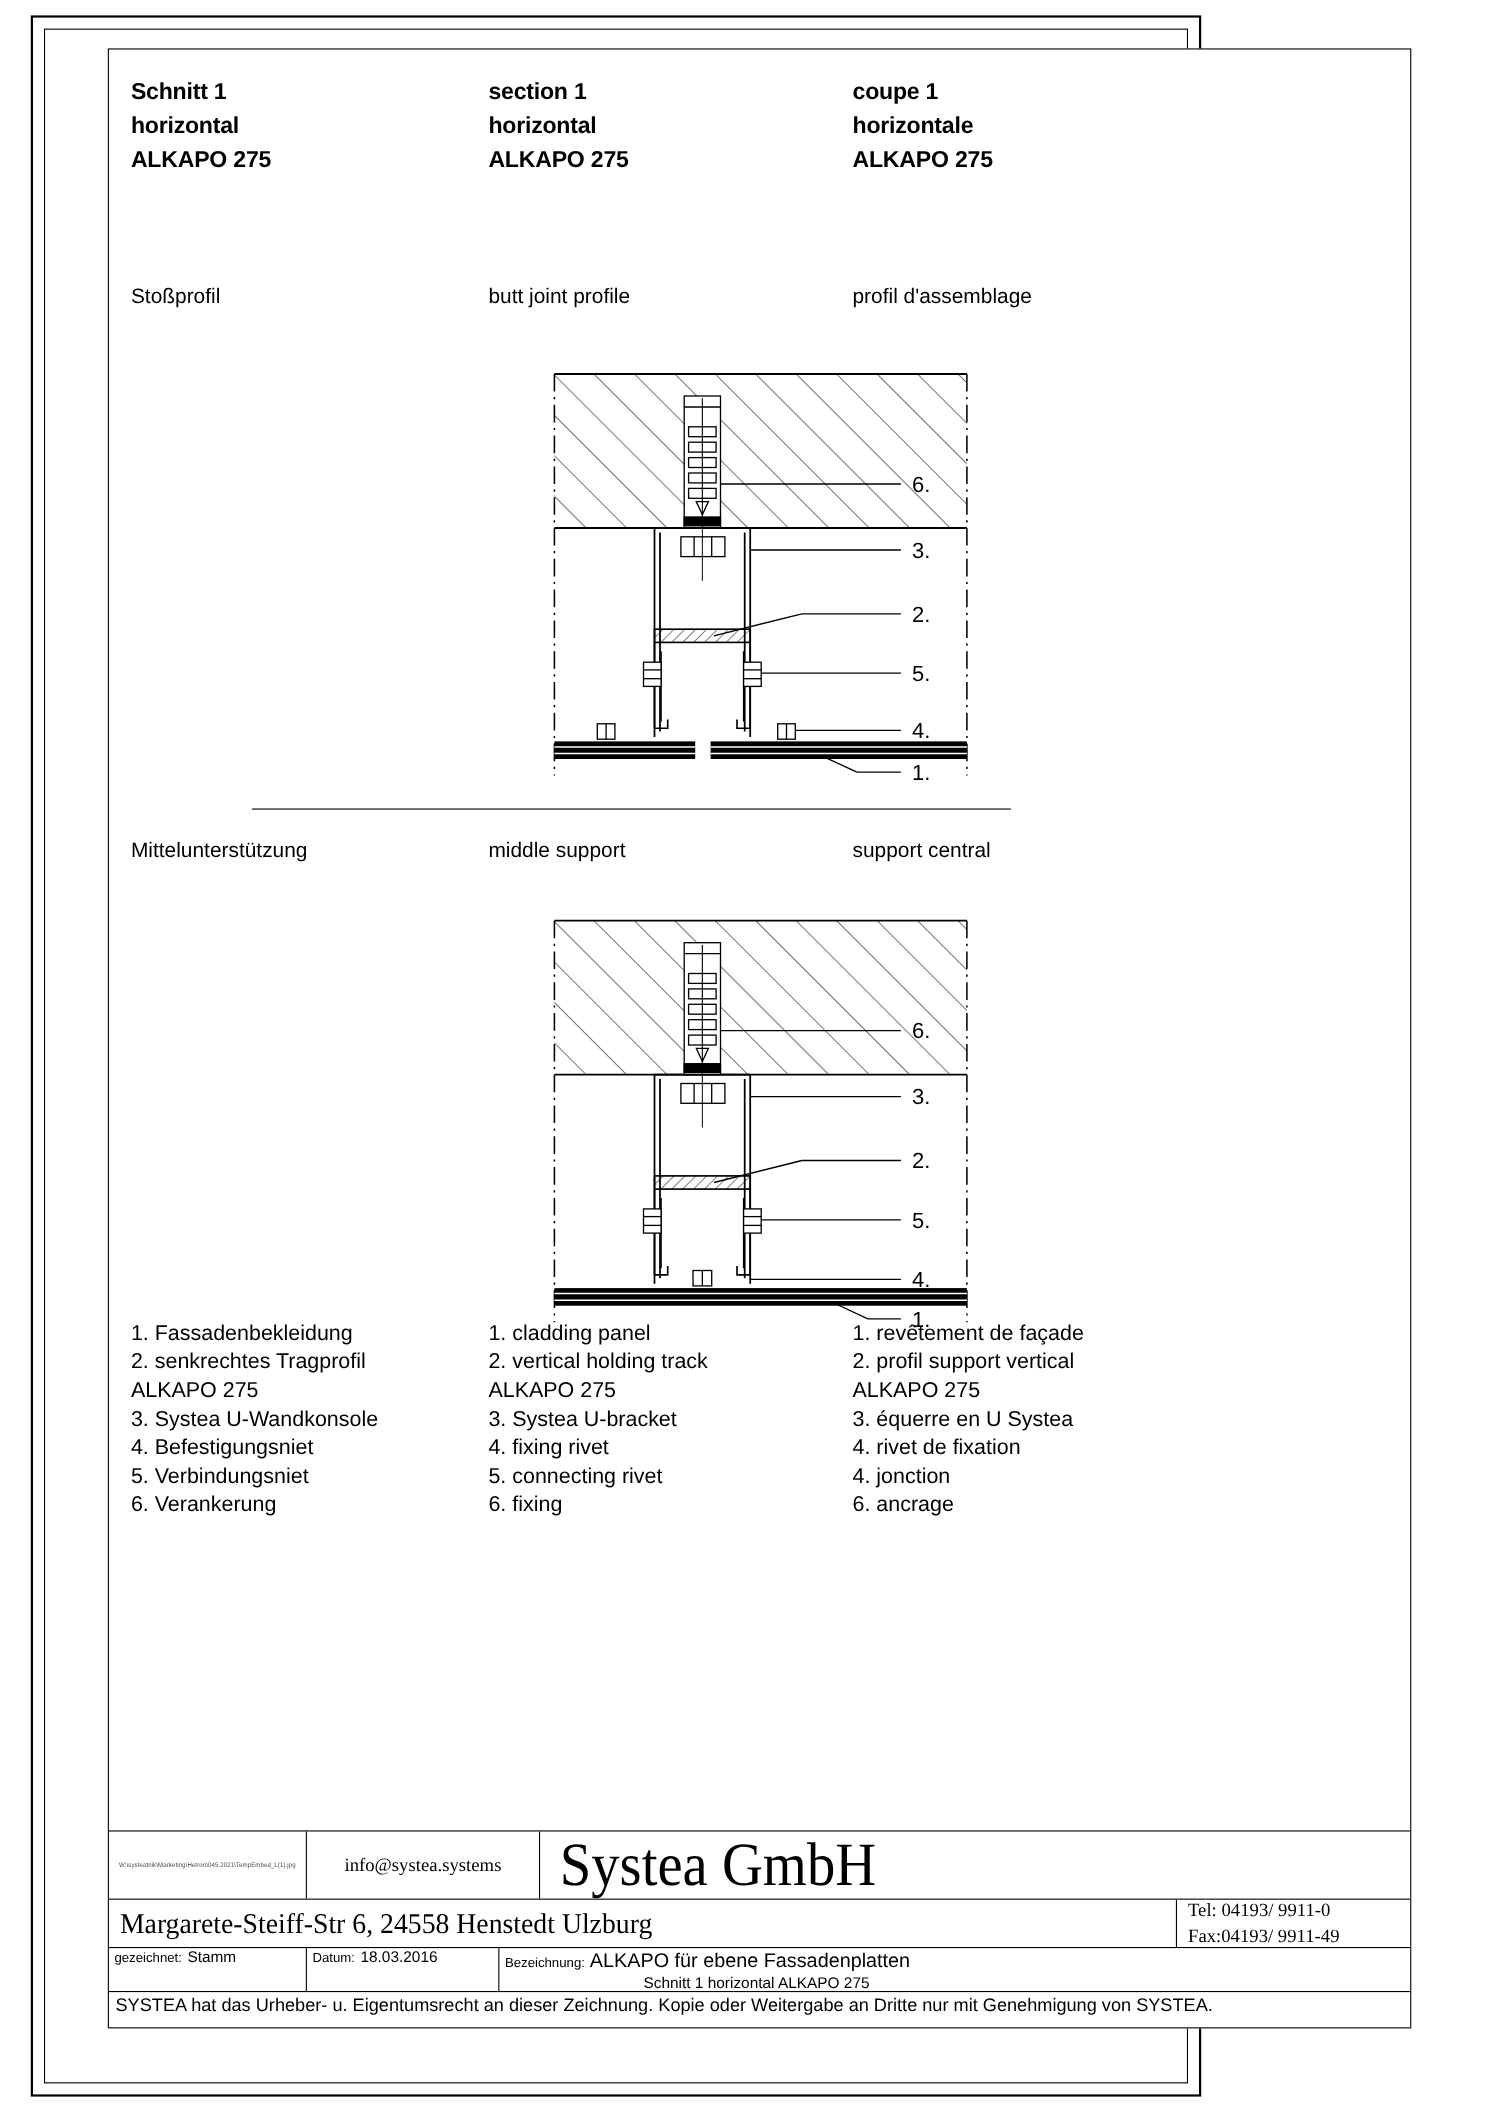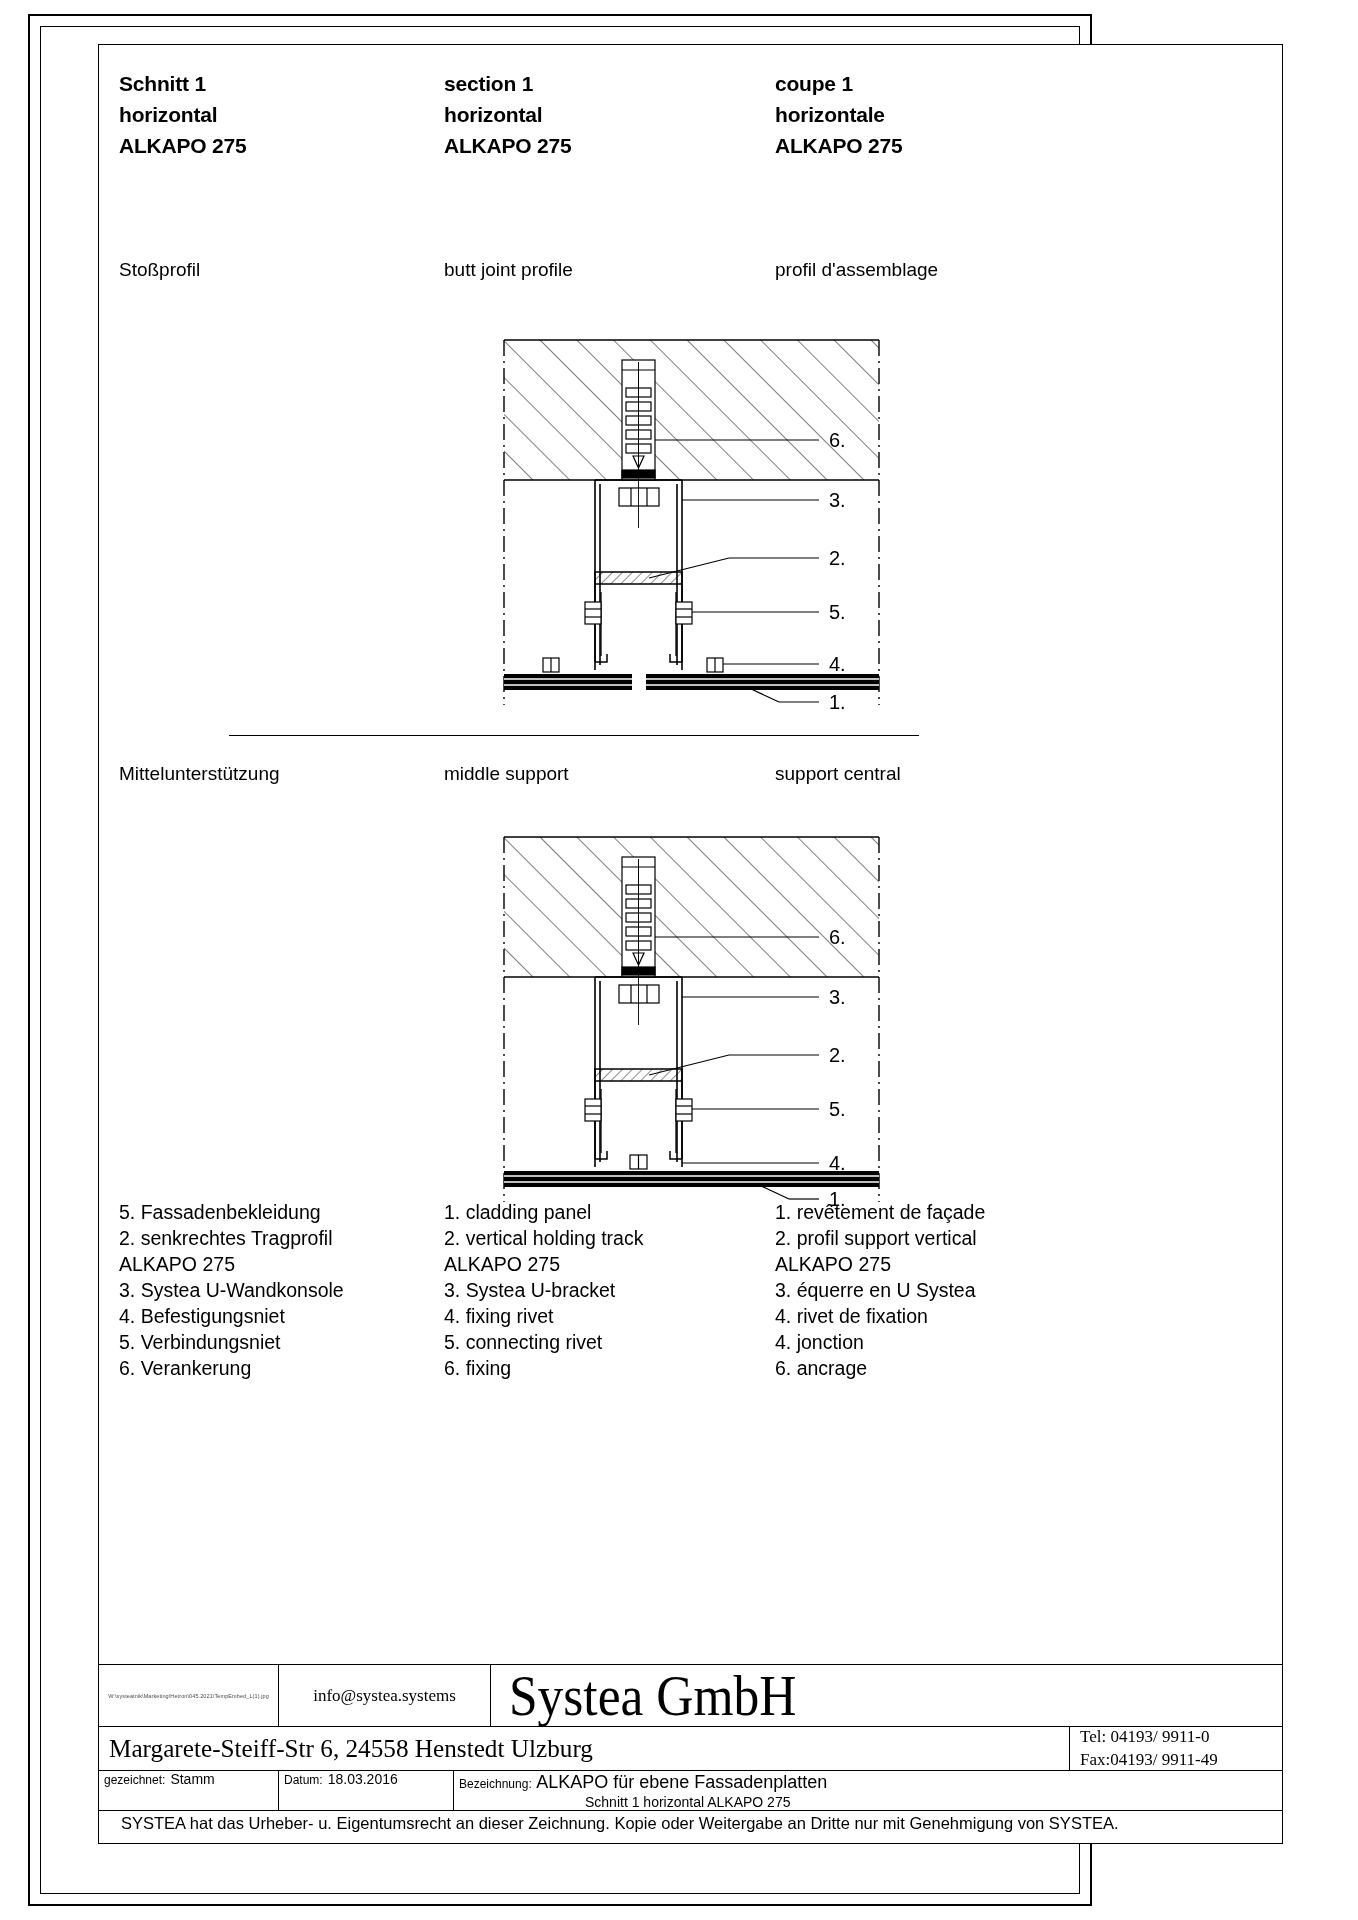--- a/index.html
+++ b/index.html
@@ -61,21 +61,21 @@
   .legend-col ol { list-style: none; margin: 0; padding: 0; }
   .legend-col li { white-space: pre-line; }
 
   
   #titleblock {
     position: absolute; left: 0; bottom: 0;
     width: 100%;
     border-top: 1px solid #000;
   }
   .tb-row { display: flex; width: 100%; border-bottom: 1px solid #000; }
-  .tb-row:last-child { border-bottom: none; margin-left: 16px; }
+  .tb-row:last-child { border-bottom: none; }
   .tb-cell { border-right: 1px solid #000; padding: 0 5px; }
   .tb-cell:last-child { border-right: none; }
 
   .tb-path { width: 180px; display: flex; align-items: center;
              justify-content: center; }
   .tb-path span { font-size: 5.5px; color: #4a4a4a; letter-spacing: .1px;
                   font-family: "Liberation Sans", sans-serif;
                   transform: scaleY(1.1); white-space: nowrap; }
   .tb-brand { flex: 1; display: flex; align-items: center; }
   .tb-brand span { font-family: "Liberation Serif", serif;
@@ -354,21 +354,21 @@
           <text x="430" y="255">2.</text>
           <text x="430" y="309">5.</text>
           <text x="430" y="363">4.</text>
           <text x="430" y="399">1.</text>
         </g>
       </svg>
     </div>
 
     <div class="legend-col" style="left:20px; top:1155px; width:330px;">
       <ol>
-        <li>5. Fassadenbekleidung</li>
+        <li>1. Fassadenbekleidung</li>
         <li>2. senkrechtes Tragprofil
 ALKAPO 275</li>
         <li>3. Systea U-Wandkonsole</li>
         <li>4. Befestigungsniet</li>
         <li>5. Verbindungsniet</li>
         <li>6. Verankerung</li>
       </ol>
     </div>
     <div class="legend-col" style="left:345px; top:1155px; width:330px;">
       <ol>

